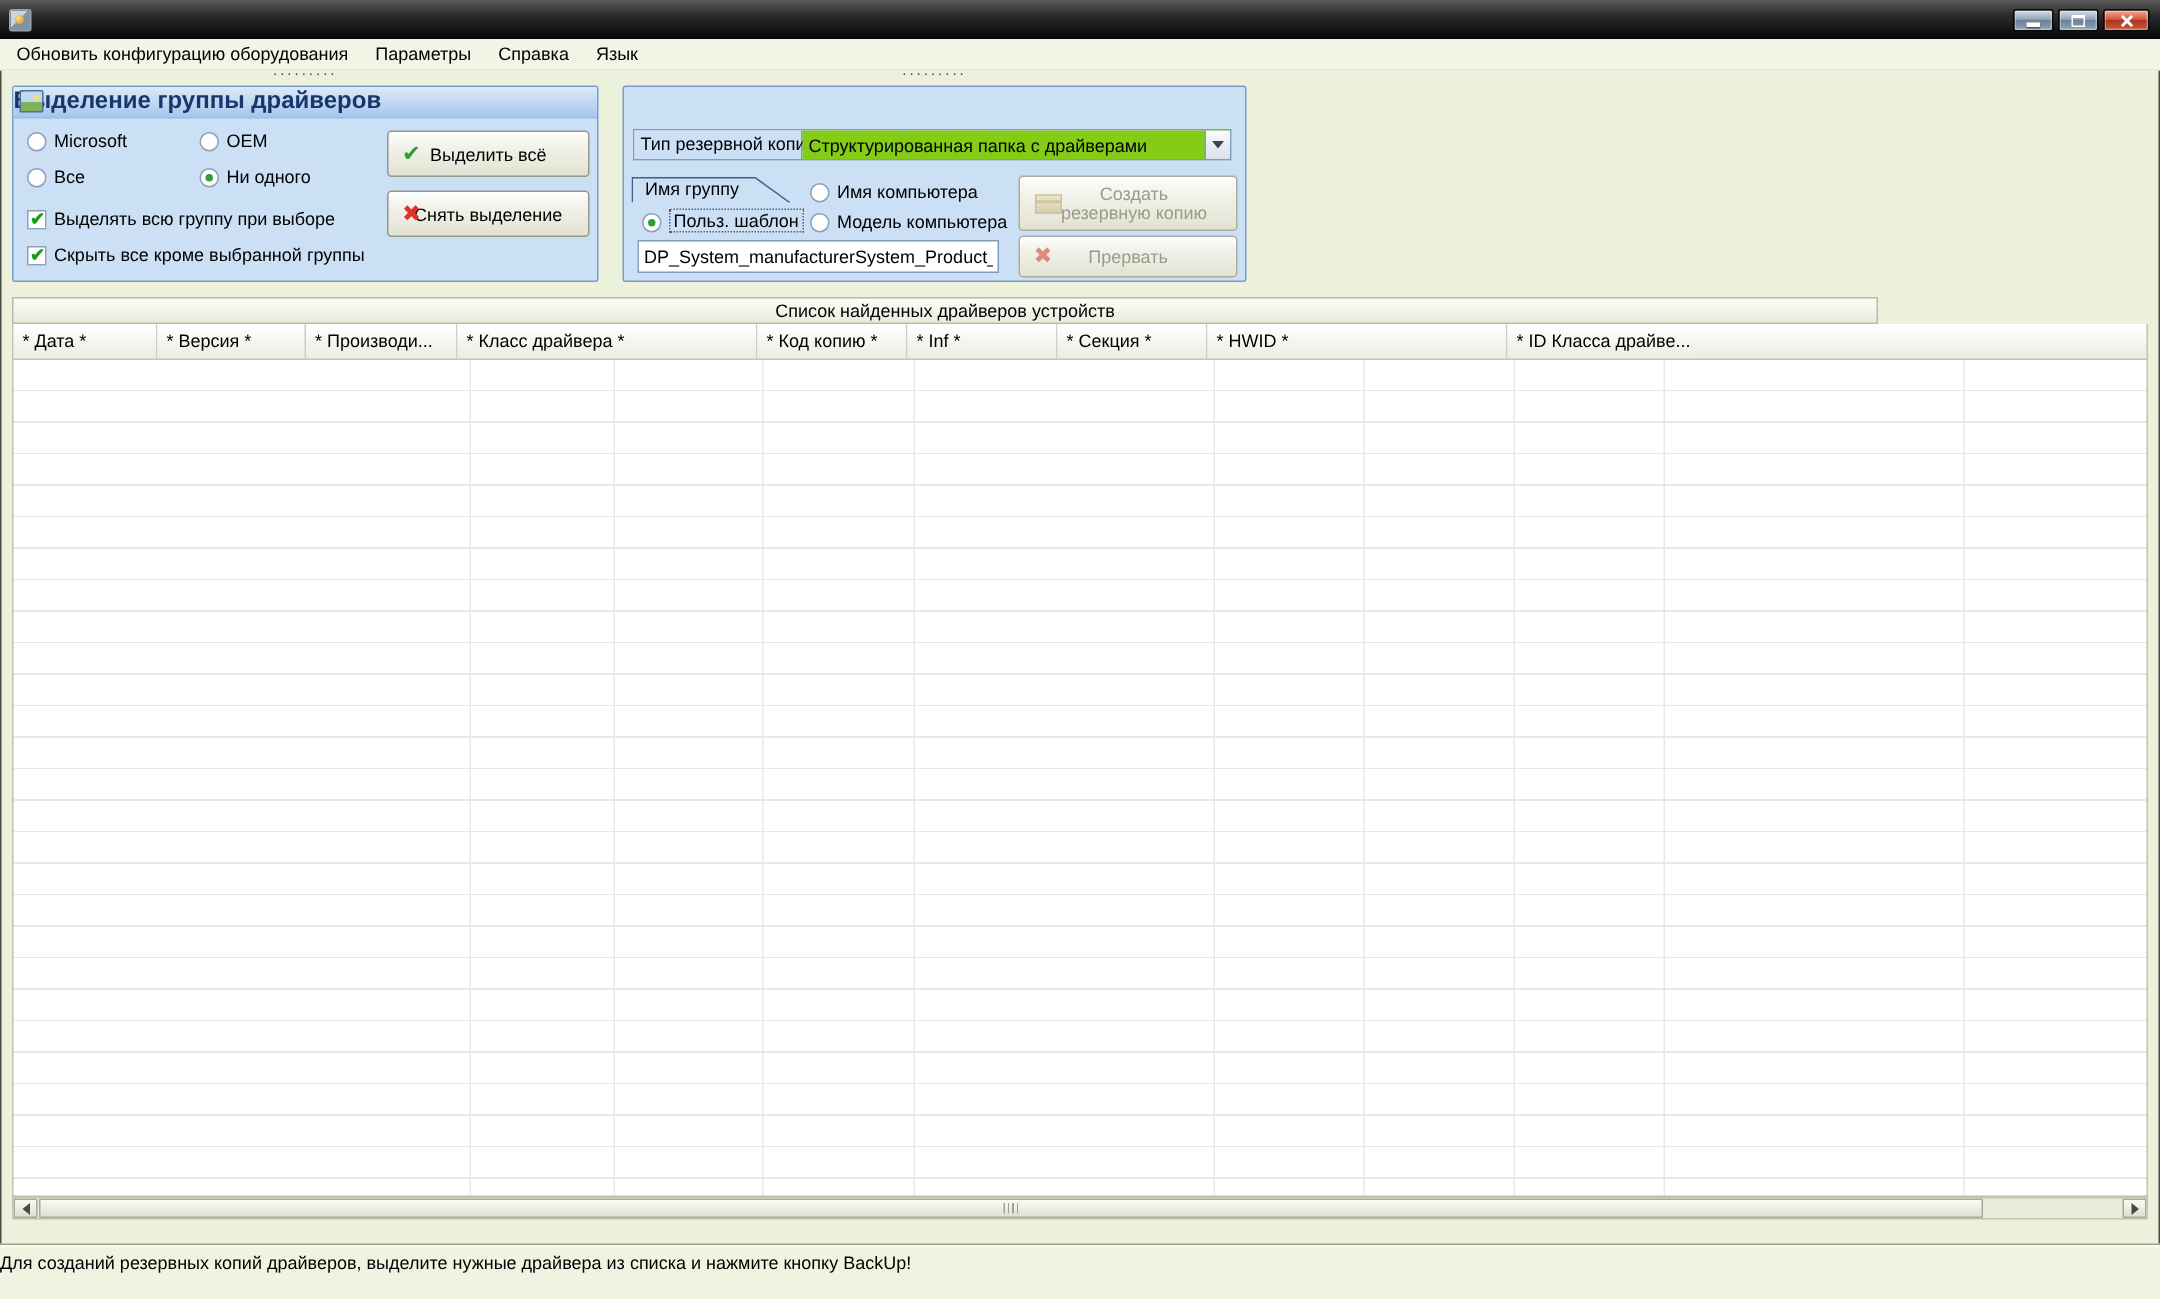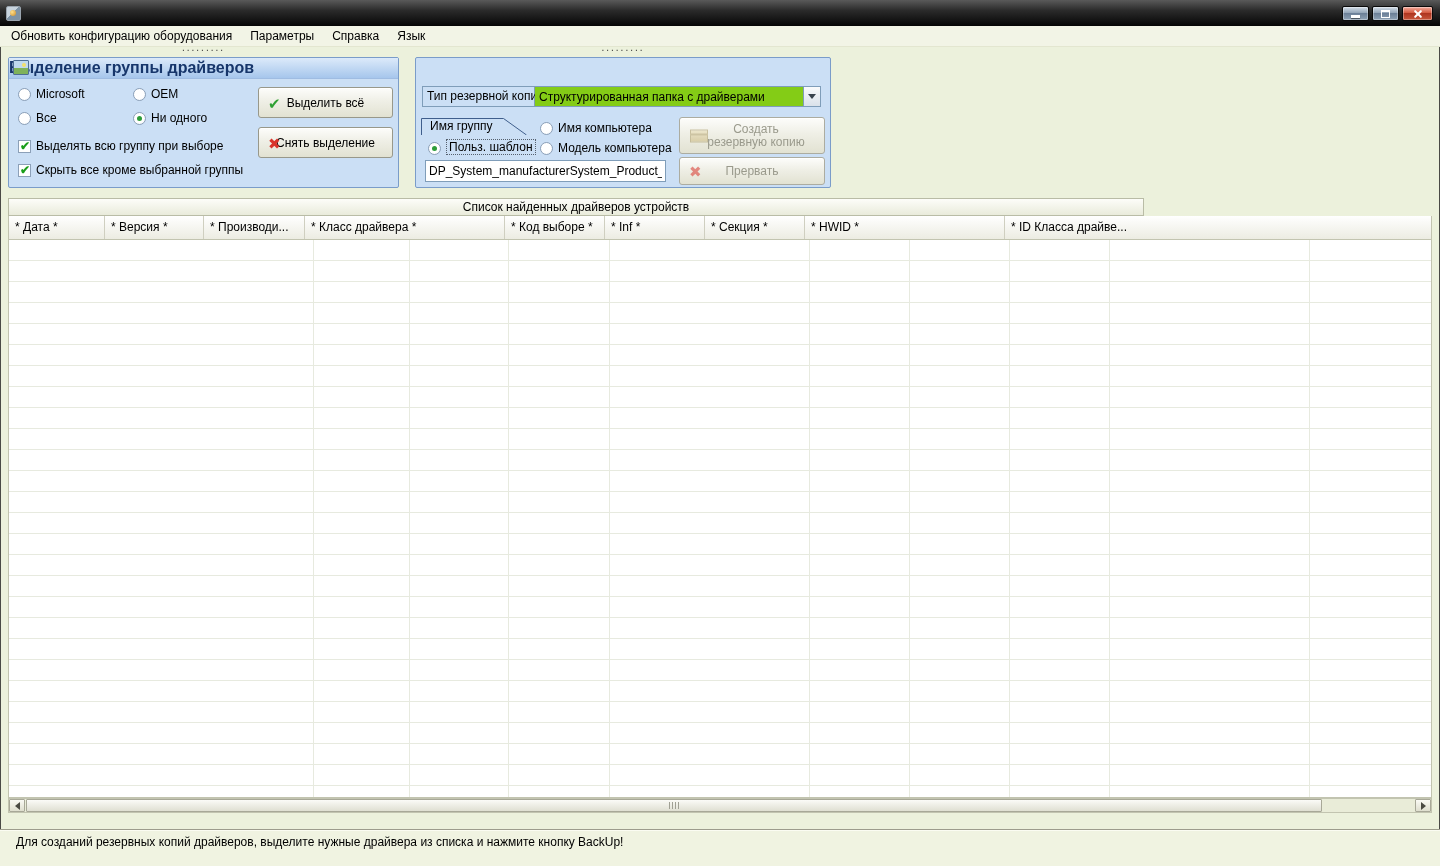--- a/index.html
+++ b/index.html
@@ -76,21 +76,21 @@
   .combo-text{flex:1;padding:0 4px;white-space:nowrap;overflow:hidden}
   .combo-btn{width:17px;align-self:stretch;border-left:1px solid #7F9DB9;
     background:linear-gradient(#FAFBFC,#D9E1EA);display:flex;align-items:center;justify-content:center}
   .tri-down{width:0;height:0;border-left:4px solid transparent;border-right:4px solid transparent;border-top:5px solid #39444E}
   .textfield{position:absolute;height:22px;border:1px solid #7F9DB9;background:#fff;
     font-family:"Liberation Sans",sans-serif;font-size:12px;padding:0 3px;color:#000}
   .tab{position:absolute;width:106px;height:17px}
   .tab svg{position:absolute;left:0;top:0}
   .tab-label{position:absolute;left:9px;top:1px;line-height:15px;white-space:nowrap}
   
-  .list-title{position:absolute;left:8px;top:198px;width:1136px;height:18px;
+  .list-title{position:absolute;left:8px;top:198px;width:1244px;height:18px;
     border:1px solid #B9BCA6;background:linear-gradient(#FDFDF9,#E9EBDB);
     text-align:center;line-height:16px}
   .col-header{position:absolute;left:8px;top:216px;width:1424px;height:24px;display:flex;overflow:hidden;
     border:1px solid #C2C4B0;border-top:none;background:linear-gradient(#FFFFFF,#ECECE2)}
   .col-cell{height:100%;line-height:22px;padding:0 6px;white-space:nowrap;overflow:hidden;
     border-right:1px solid #CFCFC0;flex:0 0 auto;background:linear-gradient(#FFFFFF,#ECECE2)}
   .table-body{position:absolute;left:8px;top:240px;width:1424px;height:558px;display:flex;overflow:hidden;
     border:1px solid #C2C4B0;border-top:none;
     background:repeating-linear-gradient(to bottom,#FFFFFF 0 20px,#E7EADF 20px 21px)}
   .bcol{height:100%;border-right:1px solid #E7EADF;flex:0 0 auto}
@@ -103,21 +103,21 @@
   .scroll-btn.right{right:0}
   .tri-left{width:0;height:0;border-top:4px solid transparent;border-bottom:4px solid transparent;border-right:5px solid #4A4A42}
   .tri-right{width:0;height:0;border-top:4px solid transparent;border-bottom:4px solid transparent;border-left:5px solid #4A4A42}
   .scroll-thumb{position:absolute;left:17px;top:0;width:1296px;height:13px;border:1px solid #A8A898;border-radius:1px;
     background:linear-gradient(#FBFBF7,#DFDFD2);display:flex;align-items:center;justify-content:center}
   .thumb-grip{width:11px;height:7px;
     background:repeating-linear-gradient(to right,#A0A094 0 1px,transparent 1px 3px)}
   
   .statusbar{position:absolute;left:0;top:829px;width:1440px;height:37px;
     background:#F0F3E1;border-top:1px solid #9C9C8C;box-shadow:inset 0 1px 0 #FBFCF2;
-    padding:5px 16px;white-space:nowrap}
+    padding:5px 0;white-space:nowrap}
 </style>
 </head>
 <body>
 
 <div class="titlebar">
   <span class="app-icon"></span>
   <div class="win-buttons">
     <div class="win-btn">
         <span class="glyph-min"></span>
       </div>
@@ -226,21 +226,21 @@
   </div>
 </div>
 
 <div class="list-title">Список найденных драйверов устройств</div>
 
 <div class="col-header">
   <div class="col-cell" style="width:96px">* Дата *</div>
   <div class="col-cell" style="width:99px">* Версия *</div>
   <div class="col-cell" style="width:101px">* Производи...</div>
   <div class="col-cell" style="width:200px">* Класс драйвера *</div>
-  <div class="col-cell" style="width:100px">* Код выборе *</div>
+  <div class="col-cell" style="width:100px">* Код копию *</div>
   <div class="col-cell" style="width:100px">* Inf *</div>
   <div class="col-cell" style="width:100px">* Секция *</div>
   <div class="col-cell" style="width:200px">* HWID *</div>
   <div class="col-cell" style="width:123px;border-right:none">* ID Класса драйве...</div>
 </div>
 
 <div class="table-body">
   <div class="bcol" style="width:305px"></div>
   <div class="bcol" style="width:96px"></div>
   <div class="bcol" style="width:99px"></div>

